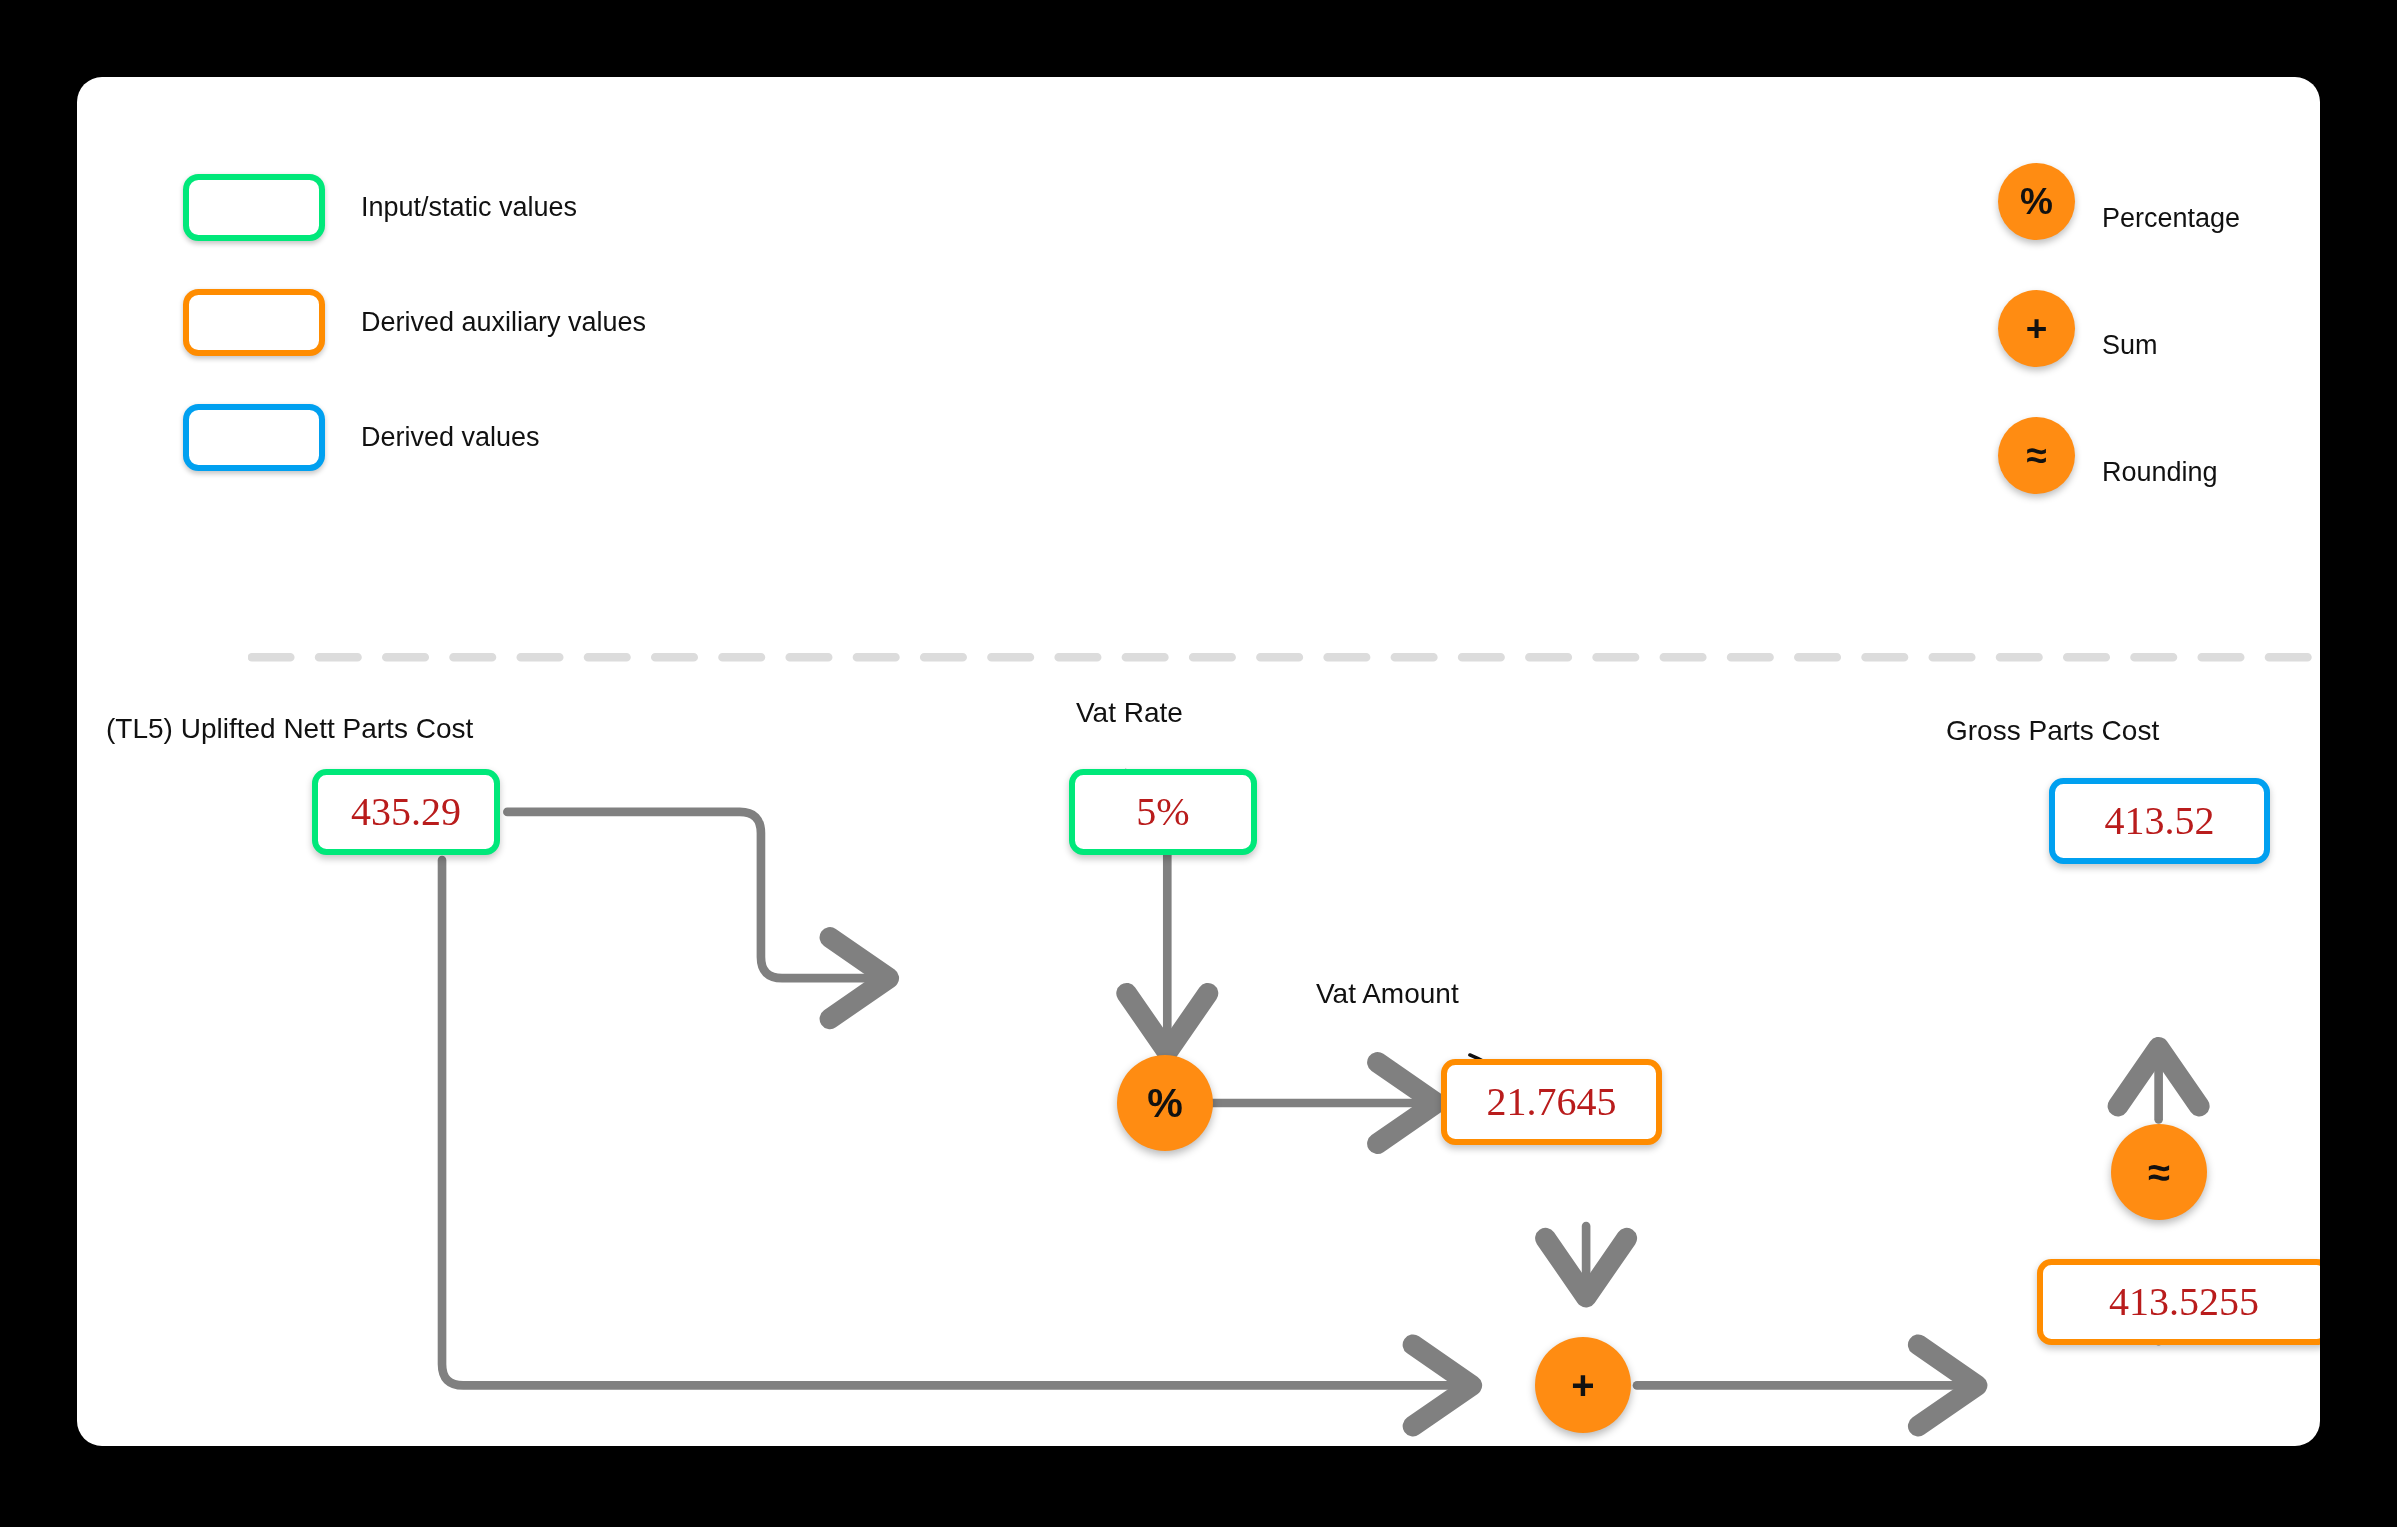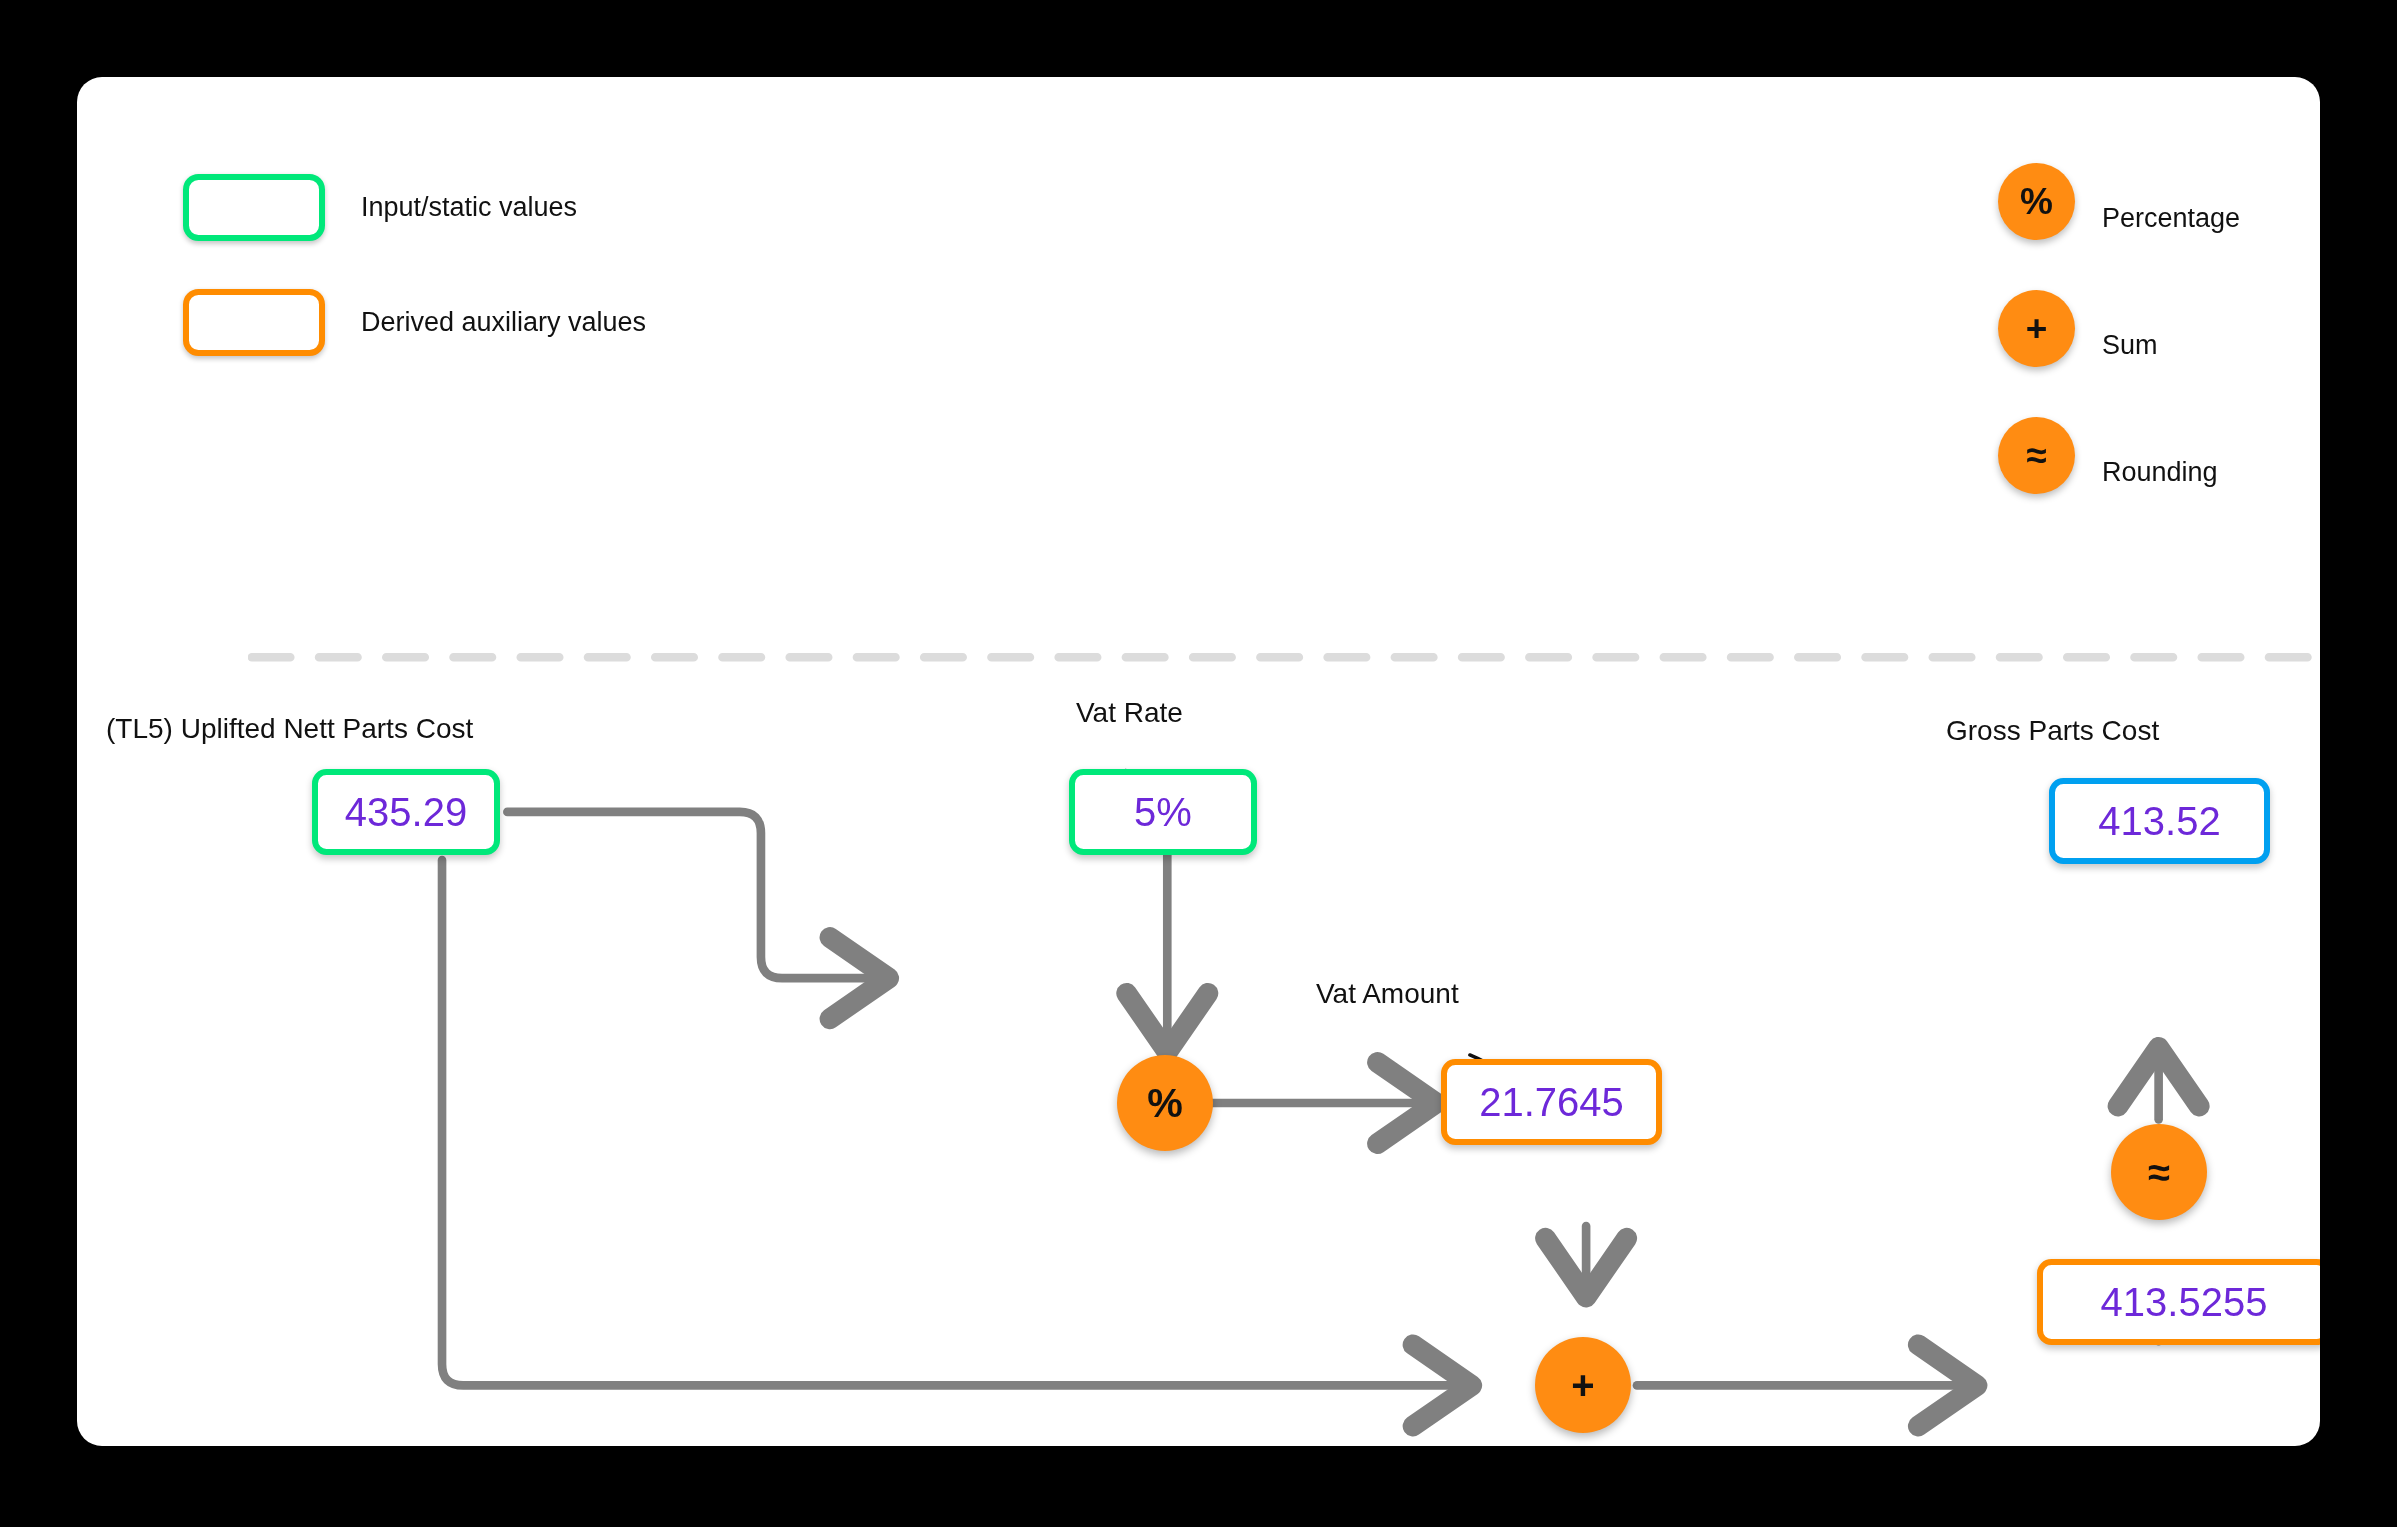--- a/index.html
+++ b/index.html
@@ -38,21 +38,21 @@
   
   #divider{position:absolute;left:171px;top:576px;width:2070px;height:8.6px;}
 
   
   #flow{position:absolute;left:0;top:0;width:2243px;height:1369px;}
 
   
   .node{position:absolute;background:#fff;border-radius:14.4px;box-sizing:border-box;
       display:flex;align-items:center;justify-content:center;
       box-shadow:0 3.8px 7.7px rgba(0,0,0,.22);}
-  .node span{font-size:40px;color:#6d28d9;line-height:1;}
+  .node span{font-size:40px;color:#b91c1c;line-height:1;font-family:Liberation Serif, serif;}
   .node.green{border:6.7px solid #00e87a;}
   .node.orange{border:6.7px solid #ff8c00;}
   .node.blue{border:6.7px solid #00a0f0;}
 
   .opnode{position:absolute;border-radius:50%;background:#ff8c12;
       display:flex;align-items:center;justify-content:center;
       box-shadow:0 3.8px 8.6px rgba(0,0,0,.28);}
   .opnode span{font-size:40px;color:#111;font-weight:600;line-height:1;}
 
   .nlabel{position:absolute;font-size:28px;color:#111;white-space:nowrap;}
@@ -70,20 +70,24 @@
       <div class="lg-row">
         <div class="lg-swatch green"></div>
         <div class="lg-label">Input/static values</div>
       </div>
 
       <div class="lg-row">
         <div class="lg-swatch orange"></div>
         <div class="lg-label">Derived auxiliary values</div>
       </div>
 
+      <div class="lg-row">
+        <div class="lg-swatch blue"></div>
+        <div class="lg-label">Derived values</div>
+      </div>
     </div>
 
     <div class="legend-right">
 
       <div class="lg-row circ">
         <div class="lg-circle">
           <span>%</span>
         </div>
         <div class="lg-label">Percentage</div>
       </div>

